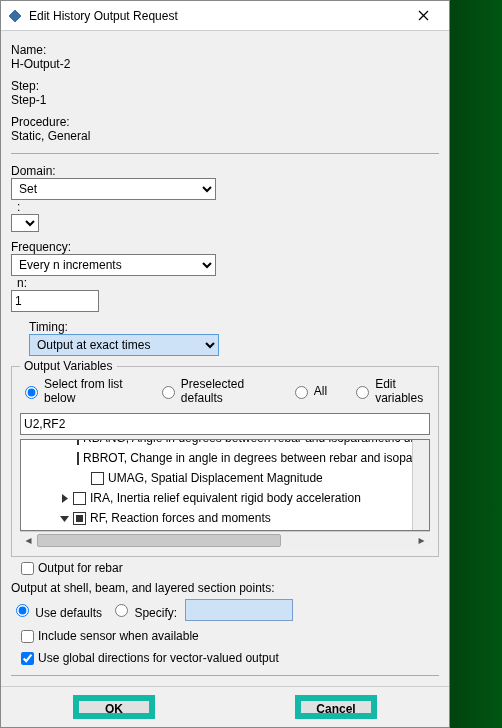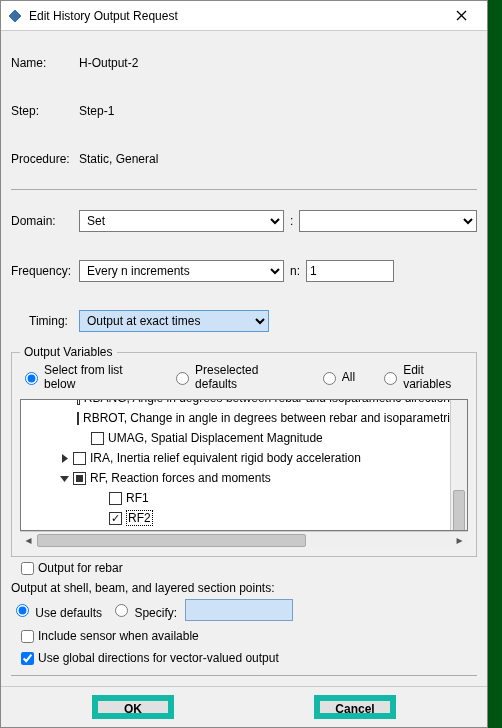--- a/index.html
+++ b/index.html
@@ -1,23 +1,23 @@
 <!DOCTYPE html>
 <html><head>
 <meta charset="utf-8">
 <style>
   * { box-sizing: border-box; font-family: "Segoe UI", Tahoma, sans-serif; font-size: 12px; }
   body { margin: 0; background: linear-gradient(90deg,#051,#000,#051); width:502px; height:728px; overflow:hidden; }
-  .dialog { background: #f0f0f0; width: 488px; height: 728px; border: 1px solid #888; display:flex; flex-direction:column; }
+  .dialog { background: #f0f0f0; width: 450px; height: 728px; border: 1px solid #888; display:flex; flex-direction:column; }
   .titlebar { background: #fff; border-bottom:1px solid #ccc; height:30px; display:flex; align-items:center; padding:0 6px; }
   .titlebar .icon-app svg { display:block; }
   .titlebar .title { margin-left:6px; flex:1; font-size:12px; }
   .titlebar .close { width:40px; height:28px; display:flex; align-items:center; justify-content:center; cursor:default; }
   .content { padding:8px 10px 4px 10px; flex:1; display:flex; flex-direction:column; overflow:hidden; }
-  .row { display:flex; align-items:center; margin:14px 0; min-height:20px; }
+  .row { display:flex; align-items:flex-start; margin:4px 0; min-height:20px;flex-direction:column; }
   .lbl { width:68px; }
   .val { flex:1; }
   hr.sep { border:none; border-top:1px solid #aaa; margin:6px 0; }
   select, input[type=text] { border:1px solid #7a7a7a; background:#fff; height:22px; padding:0 3px; font-size:12px; }
   select.wide { width:205px; }
   select.timing { width:190px; background:#cde1f7; border:1px solid #5b9bd5; }
   .colon { padding:0 6px; }
   .n-lbl { margin:0 6px; }
   input.n-field { width:88px; }
   .group { border:1px solid #bbb; margin-top:6px; padding:6px 8px 8px 8px; position:relative; flex:1; display:flex; flex-direction:column; min-height:0;}
@@ -127,20 +127,21 @@
         <label>
             <input type="radio" name="m" style="">
             <span>All</span>
           </label>
         <label>
             <input type="radio" name="m" style="">
             <span>Edit variables</span>
           </label>
       </div>
 
+      <input type="text" class="vars-edit" value="U2,RF2" style="">
 
       <div class="tree-wrap">
         <div class="tree">
           <div class="tree-content" id="tree-content">
               <div class="tree-row" style="padding-left: 54px;">
                 <span class="tw"></span>
                 <span class="cb "></span>
                 <span class="txt">RBANG, Angle in degrees between rebar and isoparametric direction</span>
               </div>
               <div class="tree-row" style="padding-left: 54px;">

